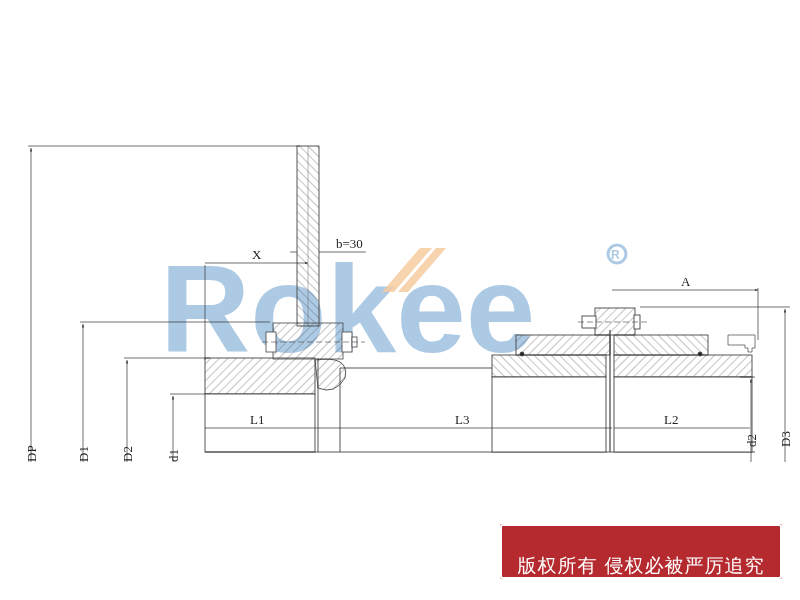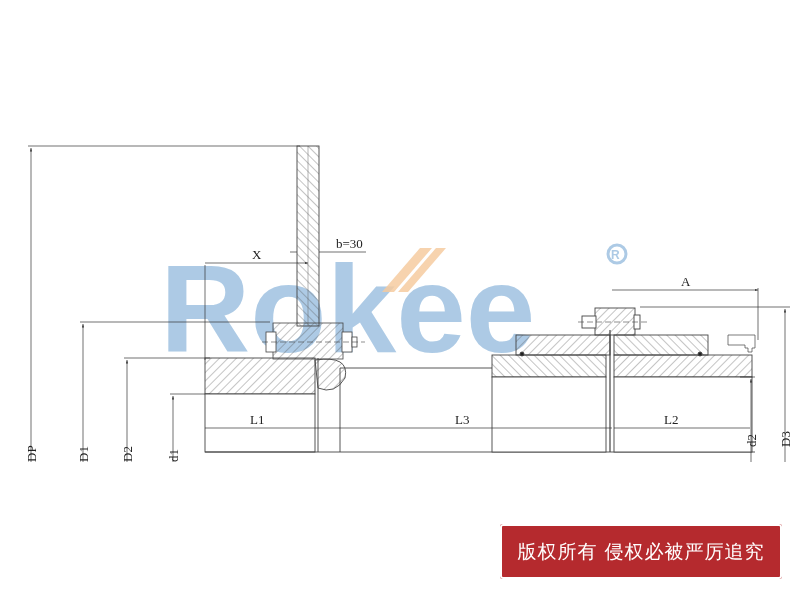--- a/index.html
+++ b/index.html
@@ -4,21 +4,21 @@
 <style>
   html, body { margin: 0; padding: 0; background: #ffffff; }
   body { width: 800px; height: 600px; position: relative; overflow: hidden; font-family: "Liberation Serif", serif; }
   #drawing { position: absolute; left: 0; top: 0; width: 800px; height: 600px; }
   .dim-label { font-family: "Liberation Serif", "DejaVu Serif", serif; font-size: 13px; fill: #222; }
   .logo-text { font-family: "Liberation Sans", "DejaVu Sans", sans-serif; font-weight: bold; }
   .stamp {
     position: absolute; left: 500px; top: 524px; width: 282px; height: 55px;
     background: #b52a2e; border-radius: 3px;
     box-shadow: 0 0 0 2px #fff inset, 0 0 0 3px #b52a2e inset;
-    display: flex; align-items: center; justify-content: center;
+    display: flex; align-items: flex-end; justify-content: center;
   }
   .stamp-text {
     color: #ffffff; font-family: "DejaVu Sans", sans-serif; font-size: 19px; letter-spacing: 1px;
   }
 </style>
 </head>
 <body>
 
 <svg id="drawing" viewBox="0 0 800 600" xmlns="http://www.w3.org/2000/svg">
   <defs>

